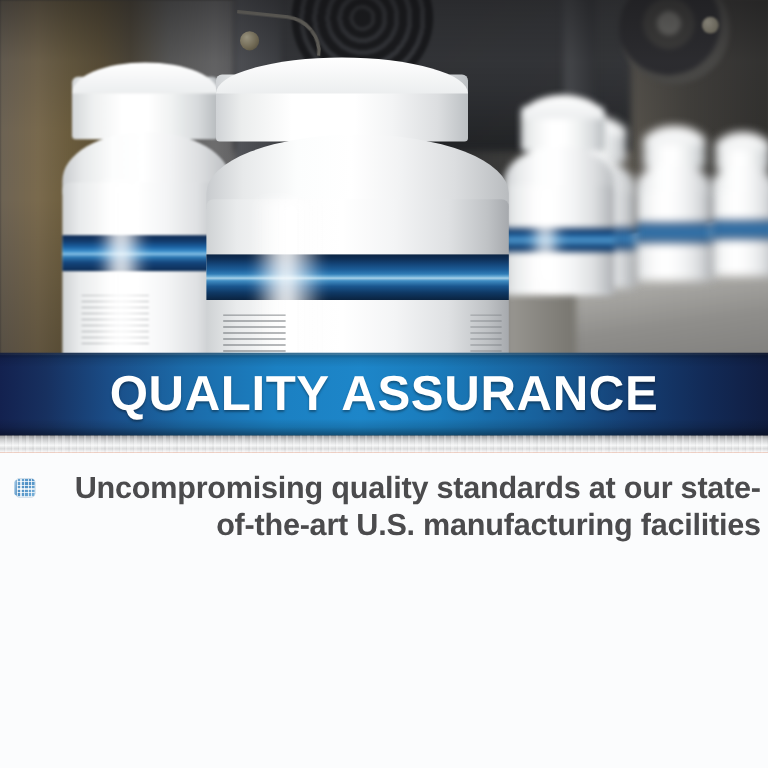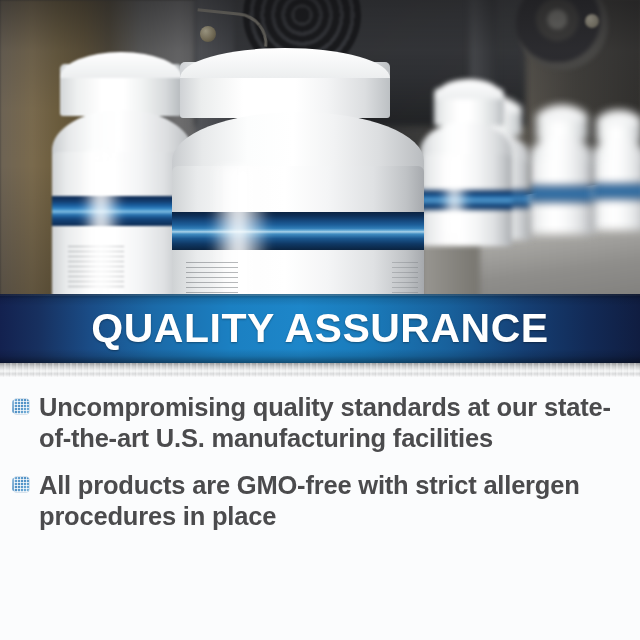--- a/index.html
+++ b/index.html
@@ -316,20 +316,21 @@
   }
   .bullet-list {
     position: absolute;
     left: 14px; top: 15px;
     width: 620px;
   }
   .bullet-row {
     display: flex;
     align-items: flex-start;
     margin-bottom: 16px;
+    text-align: right;
   }
   .bullet-marker {
     flex: 0 0 auto;
     width: 15px;
     height: 15px;
     margin-top: 7px;
     margin-right: 10px;
     position: relative;
   }
   .bullet-marker .sq {
@@ -461,24 +462,17 @@
 
       <div class="bullet-row">
         <span class="bullet-marker">
           <span class="tail"></span>
             <span class="sq"></span>
         </span>
         <span class="bullet-text">Uncompromising quality standards at our state-of-the-art U.S. manufacturing facilities</span>
       </div>
 
 
-      <div class="bullet-row">
-        <span class="bullet-marker">
-          <span class="tail"></span>
-            <span class="sq"></span>
-        </span>
-        <span class="bullet-text">All products are GMO-free with strict allergen procedures in place</span>
-      </div>
 
     </div>
   </div>
 
 </div>
 
 </body></html>

